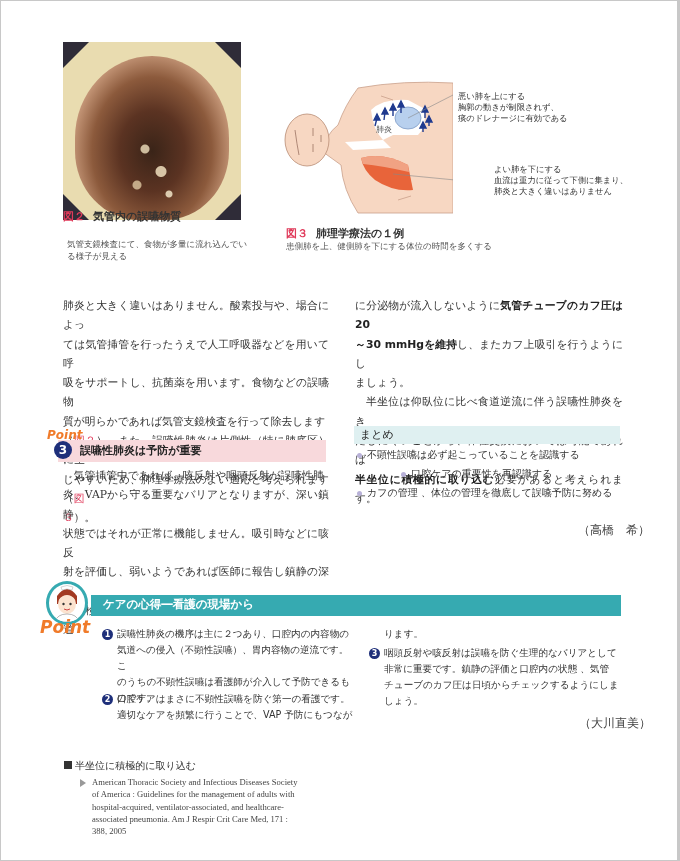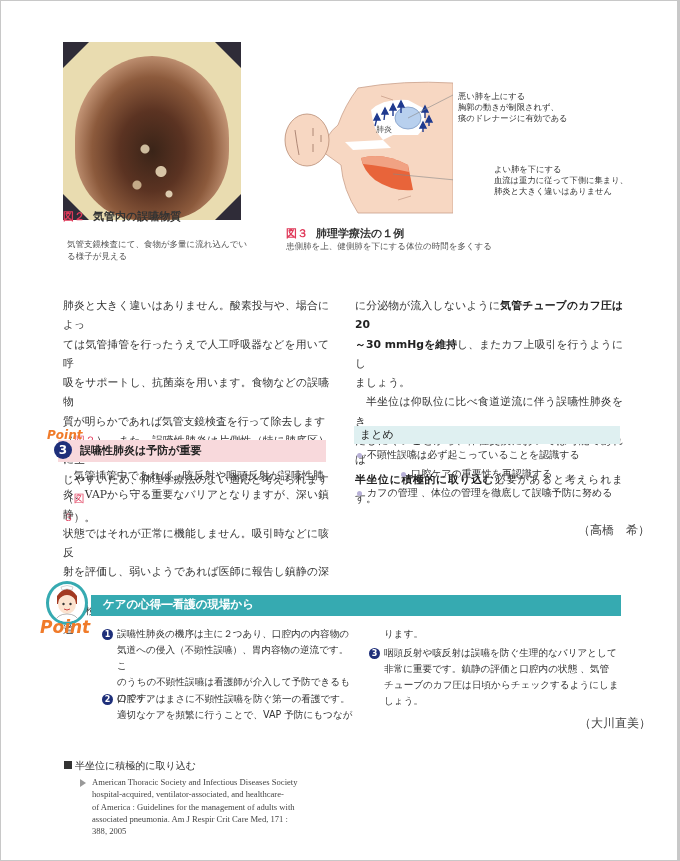--- a/index.html
+++ b/index.html
@@ -217,17 +217,17 @@
   <div>しょう。</div>
 </div>
 <div class="sig" style="left:567px; top:715px;">（大川直美）</div>
 
 <div class="ref-head">
   <span class="ref-sq"></span><span>半坐位に積極的に取り込む</span>
 </div>
 <span class="ref-tri"></span>
 <div class="ref-body">
   <div>American Thoracic Society and Infectious Diseases Society</div>
+  <div>of America : Guidelines for the management of adults with</div>
   <div>hospital-acquired, ventilator-associated, and healthcare-</div>
-  <div>of America : Guidelines for the management of adults with</div>
   <div>associated pneumonia. Am J Respir Crit Care Med, 171 :</div>
   <div>388, 2005</div>
 </div>
 
 </body></html>

